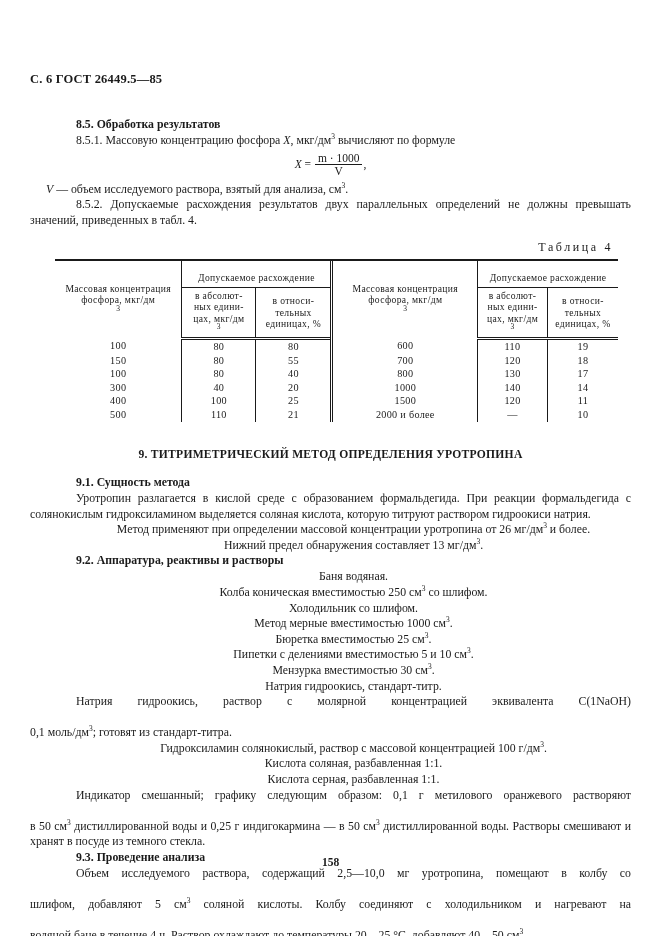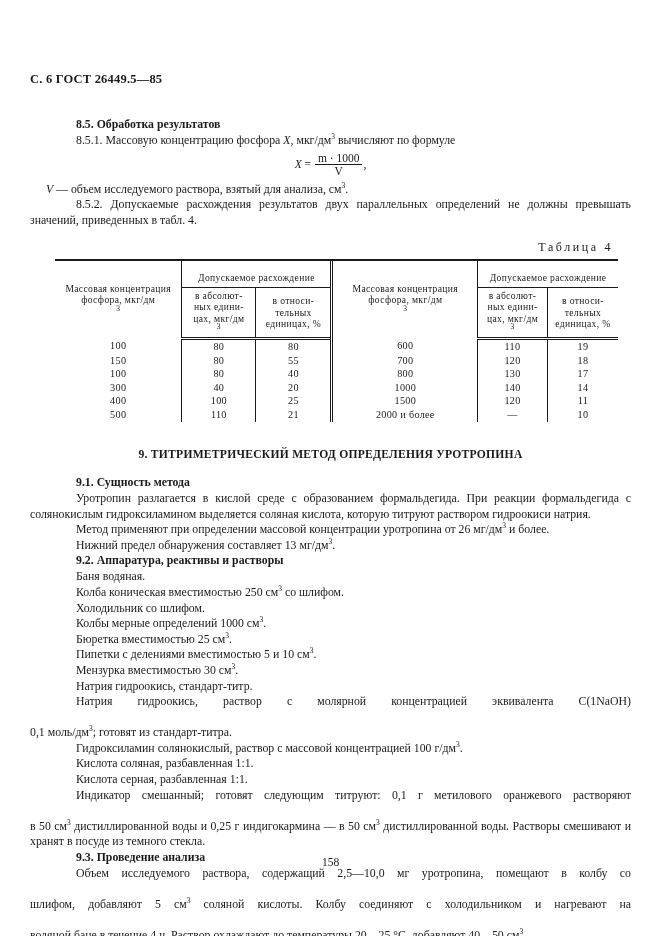--- a/index.html
+++ b/index.html
@@ -37,21 +37,21 @@
   }
   .para {
     font-size: 11.8px;
     line-height: 15.6px;
     margin: 0;
     text-align: justify;
     text-indent: 46px;
   }
   .para.noindent { text-indent: 0; }
   .para.listline {
-    text-align: left;
+    text-align: center;
     text-indent: 46px;
   }
   .formula {
     text-align: center;
     margin: 3px 0 4px 0;
     font-size: 11.5px;
   }
   .frac {
     display: inline-block;
     vertical-align: middle;
@@ -131,20 +131,21 @@
     letter-spacing: 0.25px;
     margin: 26px 0 14px 0;
   }
   .page-number {
     position: absolute;
     left: 0;
     width: 661px;
     top: 856px;
     text-align: center;
     font-size: 11.5px;
+    font-weight: bold;
   }
   .spread {
     display: block;
     text-align: justify;
     text-indent: 46px;
   }
   .spread::after {
     content: "";
     display: inline-block;
     width: 100%;
@@ -285,34 +286,34 @@
   <div class="sec-head">9.1. Сущность метода</div>
   <p class="para">Уротропин разлагается в кислой среде с образованием формальдегида.  При реакции формальдегида с солянокислым гидроксиламином выделяется соляная кислота, которую титруют раствором гидроокиси натрия.</p>
   <p class="para listline"><span>Метод применяют при определении массовой концентрации уротропина от 26 мг/дм</span><sup>3</sup><span> и более.</span></p>
   <p class="para listline"><span>Нижний предел обнаружения составляет 13 мг/дм</span><sup>3</sup><span>.</span></p>
 
   <div class="sec-head">9.2. Аппаратура, реактивы и растворы</div>
 
   <p class="para listline"><span>Баня водяная.</span><sup></sup><span></span></p>
   <p class="para listline"><span>Колба коническая вместимостью 250 см</span><sup>3</sup><span> со шлифом.</span></p>
   <p class="para listline"><span>Холодильник со шлифом.</span><sup></sup><span></span></p>
-  <p class="para listline"><span>Колбы мерные определений 1000 см</span><sup>3</sup><span>.</span></p>
+  <p class="para listline"><span>Метод мерные вместимостью 1000 см</span><sup>3</sup><span>.</span></p>
   <p class="para listline"><span>Бюретка вместимостью 25 см</span><sup>3</sup><span>.</span></p>
   <p class="para listline"><span>Пипетки с делениями вместимостью 5 и 10 см</span><sup>3</sup><span>.</span></p>
   <p class="para listline"><span>Мензурка вместимостью 30 см</span><sup>3</sup><span>.</span></p>
   <p class="para listline"><span>Натрия гидроокись, стандарт-титр.</span><sup></sup><span></span></p>
 
   <p class="para spread">Натрия гидроокись, раствор с молярной концентрацией эквивалента C(1NaOH)</p>
   <p class="para noindent"><span>0,1 моль/дм</span><sup>3</sup><span>; готовят из стандарт-титра.</span></p>
 
   <p class="para listline"><span>Гидроксиламин солянокислый, раствор с массовой концентрацией 100 г/дм</span><sup>3</sup><span>.</span></p>
   <p class="para listline">Кислота соляная, разбавленная 1:1.</p>
   <p class="para listline">Кислота серная, разбавленная 1:1.</p>
 
-  <p class="para spread">Индикатор смешанный; готовят следующим титруют: 0,1 г метилового оранжевого растворяют</p>
+  <p class="para spread">Индикатор смешанный; графику следующим образом: 0,1 г метилового оранжевого растворяют</p>
   <p class="para noindent"><span>в 50 см</span><sup>3</sup><span> дистиллированной воды и 0,25 г индигокармина — в 50 см</span><sup>3</sup><span> дистиллированной воды. Растворы смешивают и хранят в посуде из темного стекла.</span></p>
 
   <div class="sec-head">9.3. Проведение анализа</div>
 
   <p class="para spread">Объем исследуемого раствора, содержащий 2,5—10,0 мг уротропина, помещают в колбу со</p>
   <p class="para noindent spread" style="text-indent:0"><span>шлифом, добавляют 5 см</span><sup>3</sup><span> соляной кислоты. Колбу соединяют с холодильником и нагревают на</span></p>
   <p class="para noindent"><span>водяной бане в течение 4 ч. Раствор охлаждают до температуры 20—25 °С, добавляют 40—50 см</span><sup>3</sup></p>
 
 </div>
 

